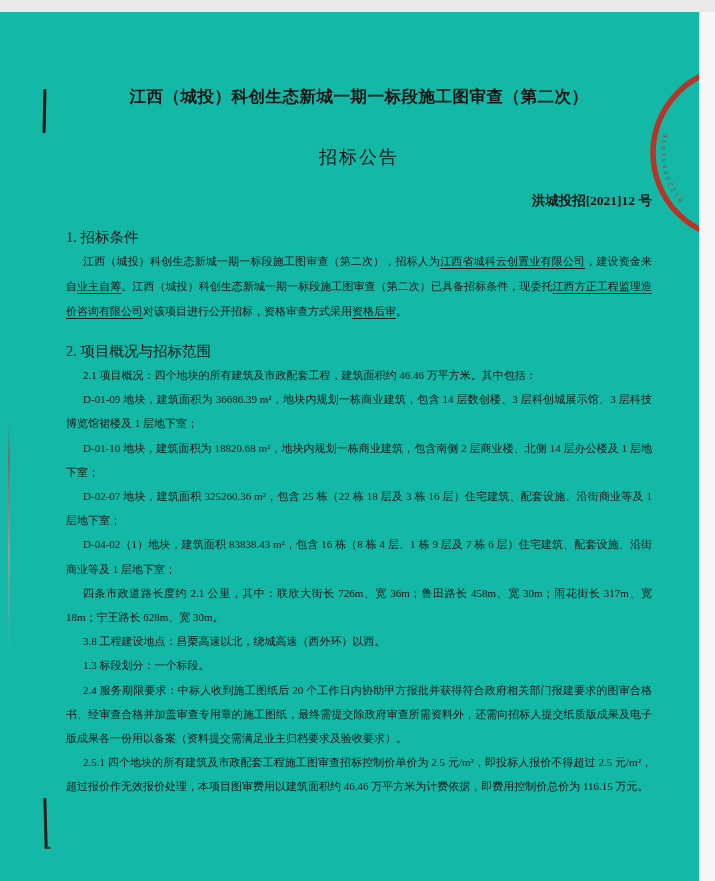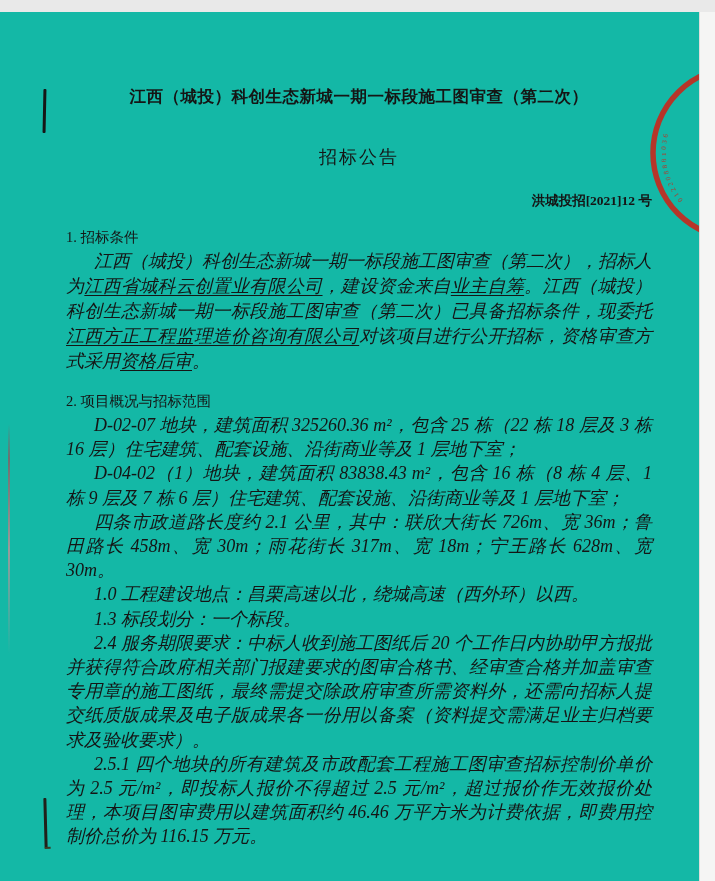--- a/index.html
+++ b/index.html
@@ -37,21 +37,21 @@
     font-size:18px; font-weight:normal; text-align:center; margin-top:38px; letter-spacing:2px; line-height:22px;
   }
   .doc-number {
     font-size:13.5px; font-weight:bold; text-align:right; margin-top:24px; line-height:18px;
   }
   .doc-body { margin-top:4px; }
   .heading {
     font-size:14.5px; font-weight:normal; line-height:24px; margin-top:15px;
   }
   .para {
-    font-size:18px; line-height:24.2px; text-align:justify; text-indent:1.55em; margin:0;font-style:italic;
+    font-size:11px; line-height:24.2px; text-align:justify; text-indent:1.55em; margin:0;
   }
   .para.first { line-height:25px; }
   .u { text-decoration:underline; text-underline-offset:3px; text-decoration-thickness:1px; }
   .stamp {
     position:absolute; left:603px; top:20px; width:200px; height:280px; opacity:0.88;
     pointer-events:none;
   }
   .stamp text { fill:var(--stamp-color); font-family:"Liberation Serif","DejaVu Serif",serif; }
 </style>
 </head>
@@ -60,24 +60,27 @@
 <div class="page">
 
   <div class="content">
     <div class="title">江西（城投）科创生态新城一期一标段施工图审查（第二次）</div>
     <div class="notice-type">招标公告</div>
     <div class="doc-number">洪城投招[2021]12 号</div>
     <div class="doc-body">
         <div class="heading"><span>1. 招标条件</span></div>
         <div class="para first"><span>江西（城投）科创生态新城一期一标段施工图审查（第二次），招标人为</span><span class="u">江西省城科云创置业有限公司</span><span>，建设资金来自</span><span class="u">业主自筹</span><span>。江西（城投）科创生态新城一期一标段施工图审查（第二次）已具备招标条件，现委托</span><span class="u">江西方正工程监理造价咨询有限公司</span><span>对该项目进行公开招标，资格审查方式采用</span><span class="u">资格后审</span><span>。</span></div>
         <div class="heading"><span>2. 项目概况与招标范围</span></div>
+        <div class="para"><span>2.1 项目概况：四个地块的所有建筑及市政配套工程，建筑面积约 46.46 万平方米。其中包括：</span></div>
+        <div class="para"><span>D-01-09 地块，建筑面积为 36686.39 m²，地块内规划一栋商业建筑，包含 14 层数创楼、3 层科创城展示馆、3 层科技博览馆裙楼及 1 层地下室；</span></div>
+        <div class="para"><span>D-01-10 地块，建筑面积为 18820.68 m²，地块内规划一栋商业建筑，包含南侧 2 层商业楼、北侧 14 层办公楼及 1 层地下室；</span></div>
         <div class="para"><span>D-02-07 地块，建筑面积 325260.36 m²，包含 25 栋（22 栋 18 层及 3 栋 16 层）住宅建筑、配套设施、沿街商业等及 1 层地下室；</span></div>
         <div class="para"><span>D-04-02（1）地块，建筑面积 83838.43 m²，包含 16 栋（8 栋 4 层、1 栋 9 层及 7 栋 6 层）住宅建筑、配套设施、沿街商业等及 1 层地下室；</span></div>
         <div class="para"><span>四条市政道路长度约 2.1 公里，其中：联欣大街长 726m、宽 36m；鲁田路长 458m、宽 30m；雨花街长 317m、宽 18m；宁王路长 628m、宽 30m。</span></div>
-        <div class="para"><span>1.0 工程建设地点：昌栗高速以北，绕城高速（西外环）以西。</span></div>
+        <div class="para"><span>3.8 工程建设地点：昌栗高速以北，绕城高速（西外环）以西。</span></div>
         <div class="para"><span>1.3 标段划分：一个标段。</span></div>
         <div class="para"><span>2.4 服务期限要求：中标人收到施工图纸后 20 个工作日内协助甲方报批并获得符合政府相关部门报建要求的图审合格书、经审查合格并加盖审查专用章的施工图纸，最终需提交除政府审查所需资料外，还需向招标人提交纸质版成果及电子版成果各一份用以备案（资料提交需满足业主归档要求及验收要求）。</span></div>
         <div class="para"><span>2.5.1 四个地块的所有建筑及市政配套工程施工图审查招标控制价单价为 2.5 元/m²，即投标人报价不得超过 2.5 元/m²，超过报价作无效报价处理，本项目图审费用以建筑面积约 46.46 万平方米为计费依据，即费用控制价总价为 116.15 万元。</span></div>
       </div>
   </div>
 
   <svg class="stamp" viewBox="0 0 200 280" xmlns="http://www.w3.org/2000/svg">
     <g>
       <circle cx="136" cy="121" r="86" fill="none" stroke="var(--stamp-color)" stroke-width="5.5"></circle>
     </g>

